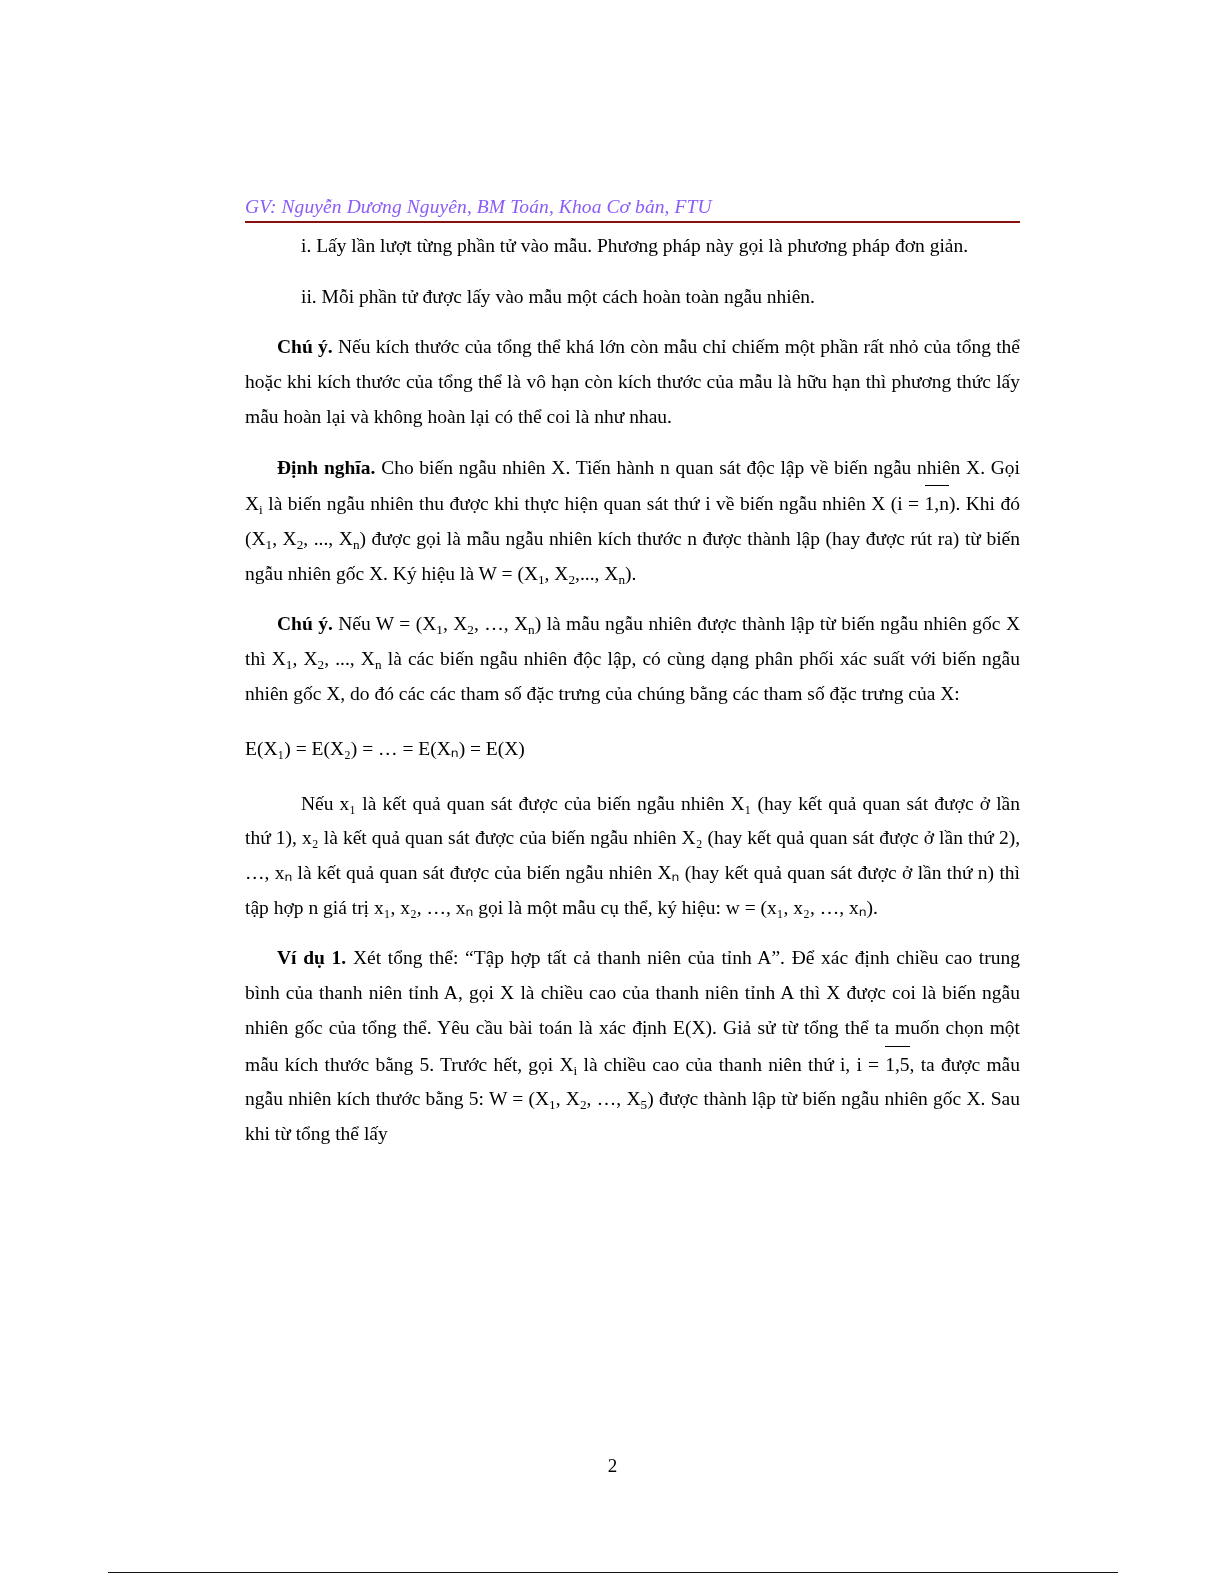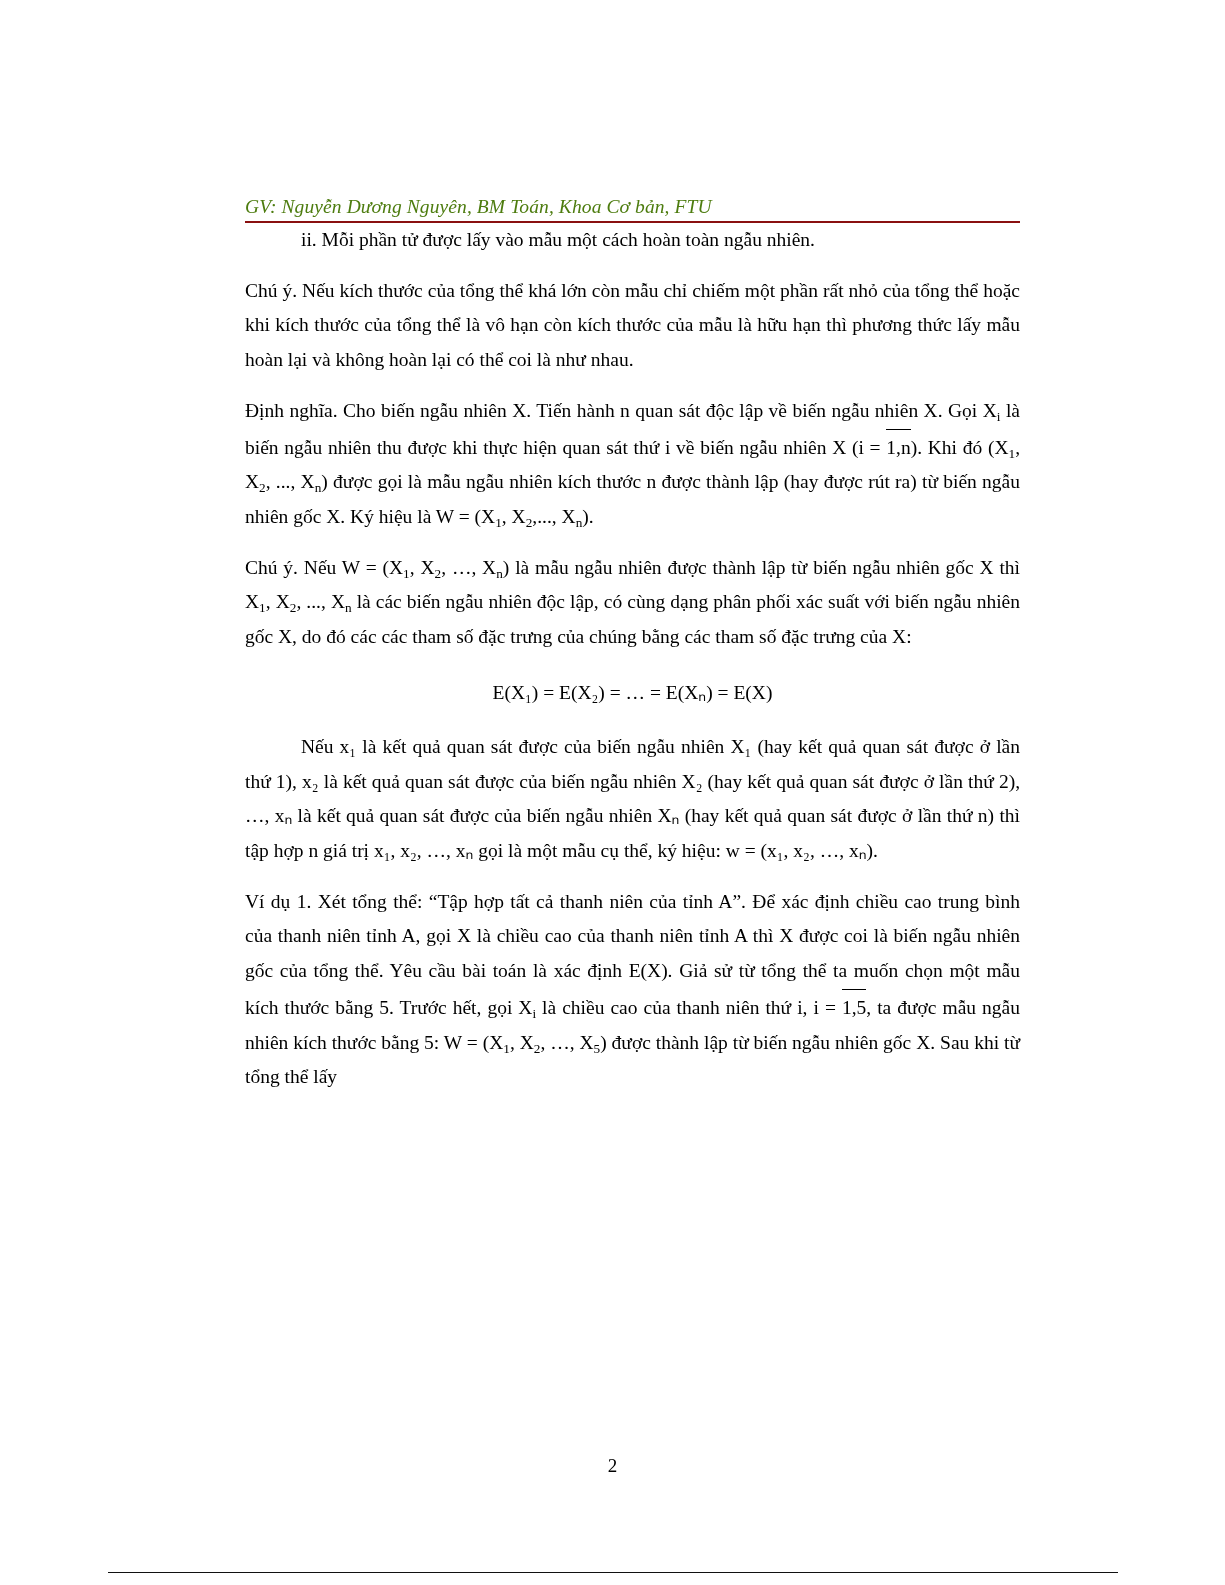--- a/index.html
+++ b/index.html
@@ -26,21 +26,21 @@
     position: absolute;
     left: 245px;
     top: 196px;
     width: 775px;
   }
   .header-line {
     font-family: "Liberation Serif", serif;
     font-style: italic;
     font-size: 19.5px;
     letter-spacing: 0.1px;
-    color: #4d7c0f;
+    color: #8b5cf6;
     white-space: nowrap;
   }
   .header-rule {
     margin-top: 3px;
     border-bottom: 2.5px solid #8a1010;
     width: 775px;
   }
   p.body-text {
     font-size: 19.5px;
     line-height: 1.78;
@@ -48,27 +48,28 @@
     margin: 0 0 16px 0;
     text-indent: 0;
   }
   p.indent {
     text-indent: 56px;
   }
   p.first-block {
     margin-top: 6px;
   }
   .bold {
-    font-weight: normal;
+    font-weight: bold;
+    margin-left: 32px;
   }
   .ital {
   }
   .eq {
     font-size: 19.5px;
-    text-align: center;
+    text-align: left;
     margin: 22px 0 22px 0;
     line-height: 1.6;
   }
   sub {
     font-size: 0.68em;
     vertical-align: -0.28em;
   }
   .overline {
     border-top: 1.3px solid #000;
     padding-top: 7px;
@@ -94,20 +95,21 @@
 </head>
 <body>
 
 <div class="page">
 
   <div class="content">
 
     <div class="header-line">GV: Nguyễn Dương Nguyên, BM Toán, Khoa Cơ bản, FTU</div>
     <div class="header-rule"></div>
 
+    <p class="body-text indent first-block">i. Lấy lần lượt từng phần tử vào mẫu. Phương pháp này gọi là phương pháp đơn giản.</p>
 
     <p class="body-text indent">ii. Mỗi phần tử được lấy vào mẫu một cách hoàn toàn ngẫu nhiên.</p>
 
 
     <p class="body-text"><span class="bold">Chú ý.</span><span> Nếu kích thước của tổng thể khá lớn còn mẫu chỉ chiếm một phần rất nhỏ của tổng thể hoặc khi kích thước của tổng thể là vô hạn còn kích thước của mẫu là hữu hạn thì phương thức lấy mẫu hoàn lại và không hoàn lại có thể coi là như nhau.</span></p>
 
     <p class="body-text"><span class="bold">Định nghĩa.</span><span class="ital"> Cho biến ngẫu nhiên X. Tiến hành n quan sát độc lập về biến ngẫu nhiên X. Gọi X</span><sub class="ital">i</sub><span class="ital"> là biến ngẫu nhiên thu được khi thực hiện quan sát thứ i về biến ngẫu nhiên X (i = </span><span class="ital overline">1,n</span><span class="ital">). Khi đó (X</span><sub class="ital">1</sub><span class="ital">, X</span><sub class="ital">2</sub><span class="ital">, ..., X</span><sub class="ital">n</sub><span class="ital">) được gọi là mẫu ngẫu nhiên kích thước n được thành lập (hay được rút ra) từ biến ngẫu nhiên gốc X. Ký hiệu là W = (X</span><sub class="ital">1</sub><span class="ital">, X</span><sub class="ital">2</sub><span class="ital">,..., X</span><sub class="ital">n</sub><span class="ital">).</span></p>
 
     <p class="body-text"><span class="bold">Chú ý.</span><span> Nếu W = (X</span><sub>1</sub><span>, X</span><sub>2</sub><span>, …, X</span><sub>n</sub><span>) là mẫu ngẫu nhiên được thành lập từ biến ngẫu nhiên gốc X thì X</span><sub>1</sub><span>, X</span><sub>2</sub><span>, ..., X</span><sub>n</sub><span> là các biến ngẫu nhiên độc lập, có cùng dạng phân phối xác suất với biến ngẫu nhiên gốc X, do đó các các tham số đặc trưng của chúng bằng các tham số đặc trưng của X:</span></p>
 

